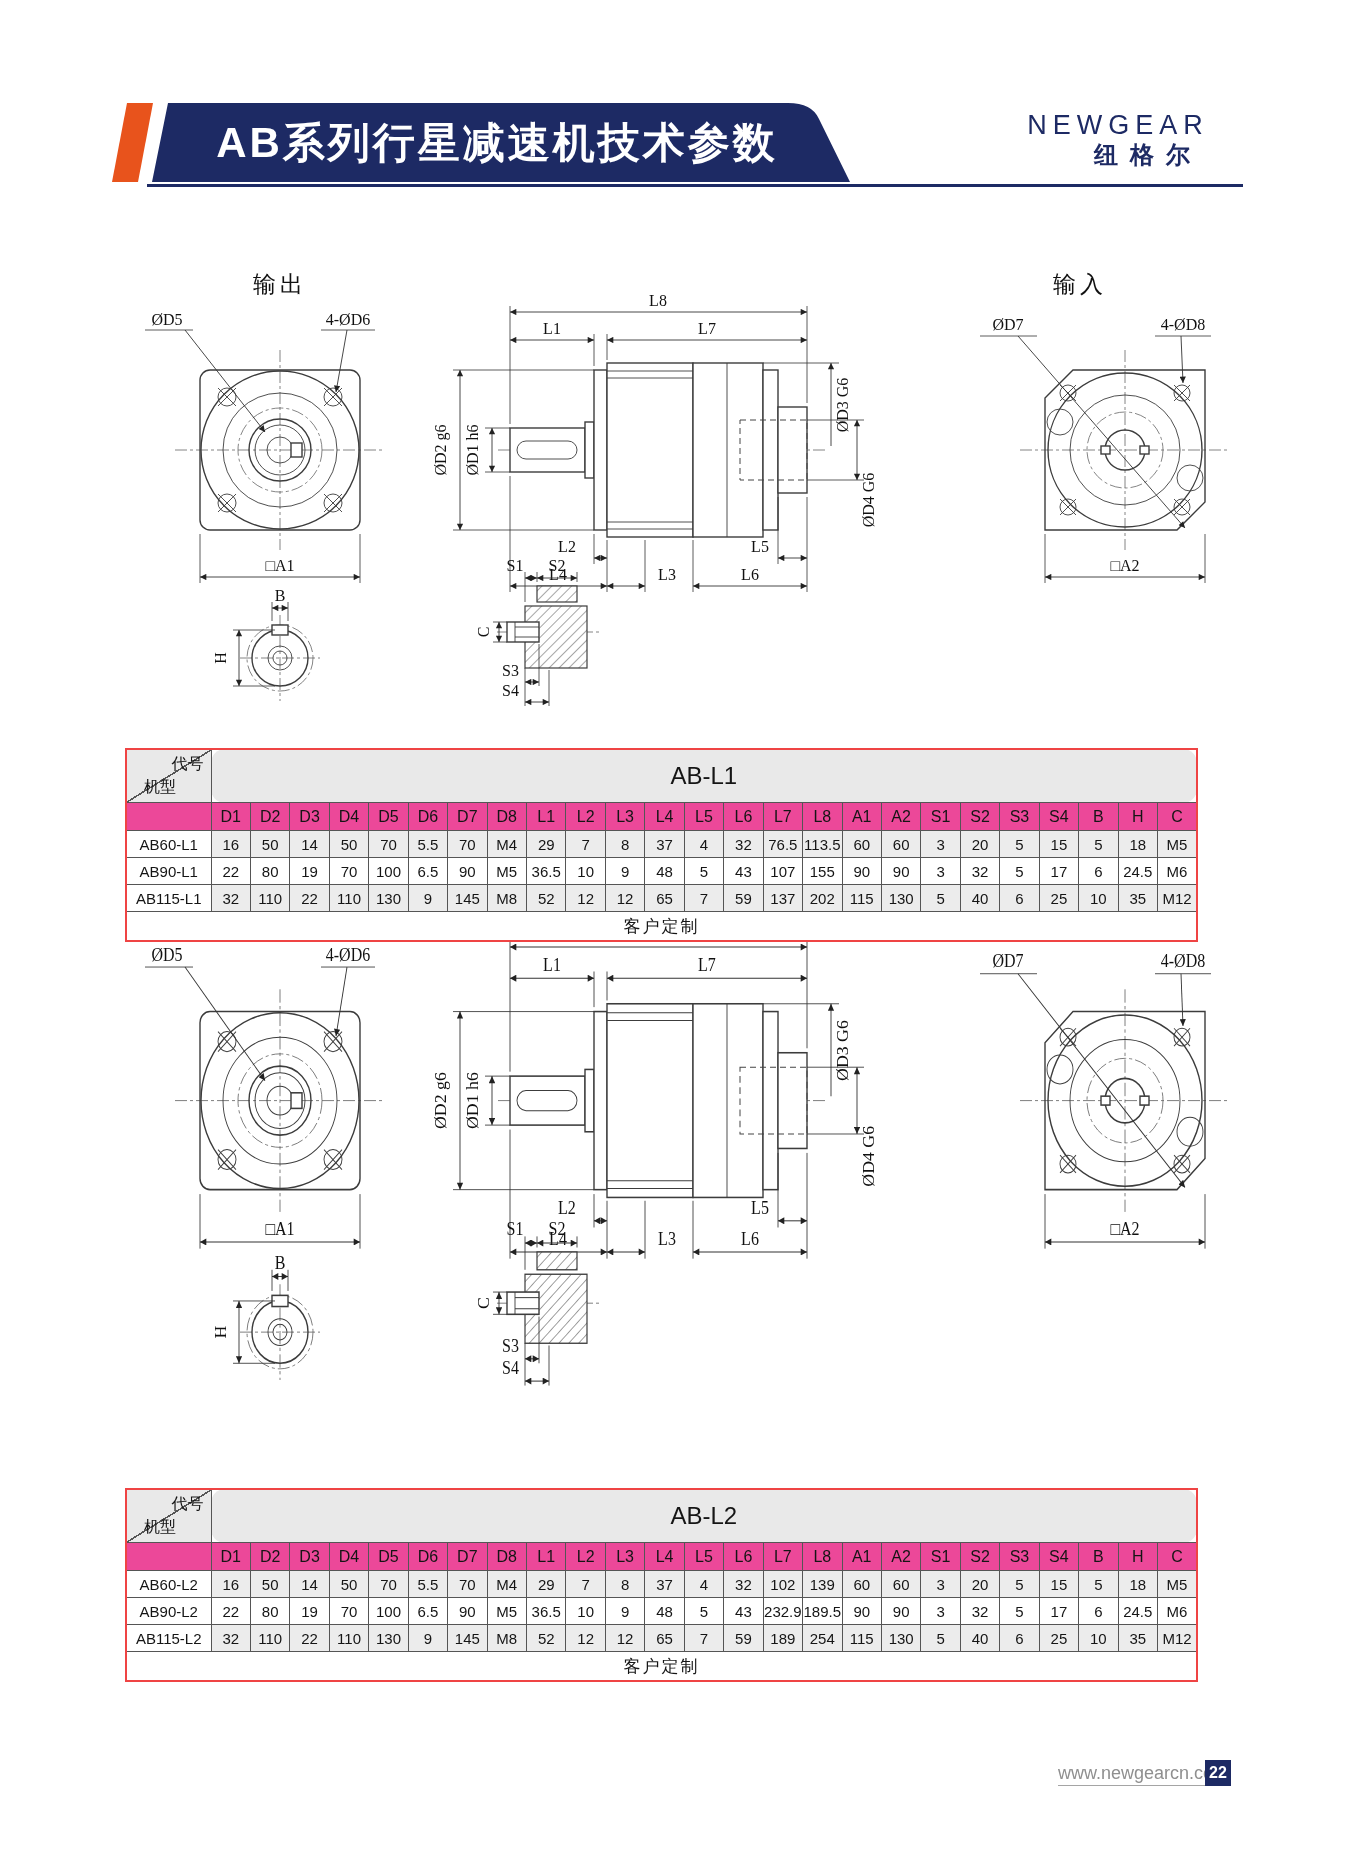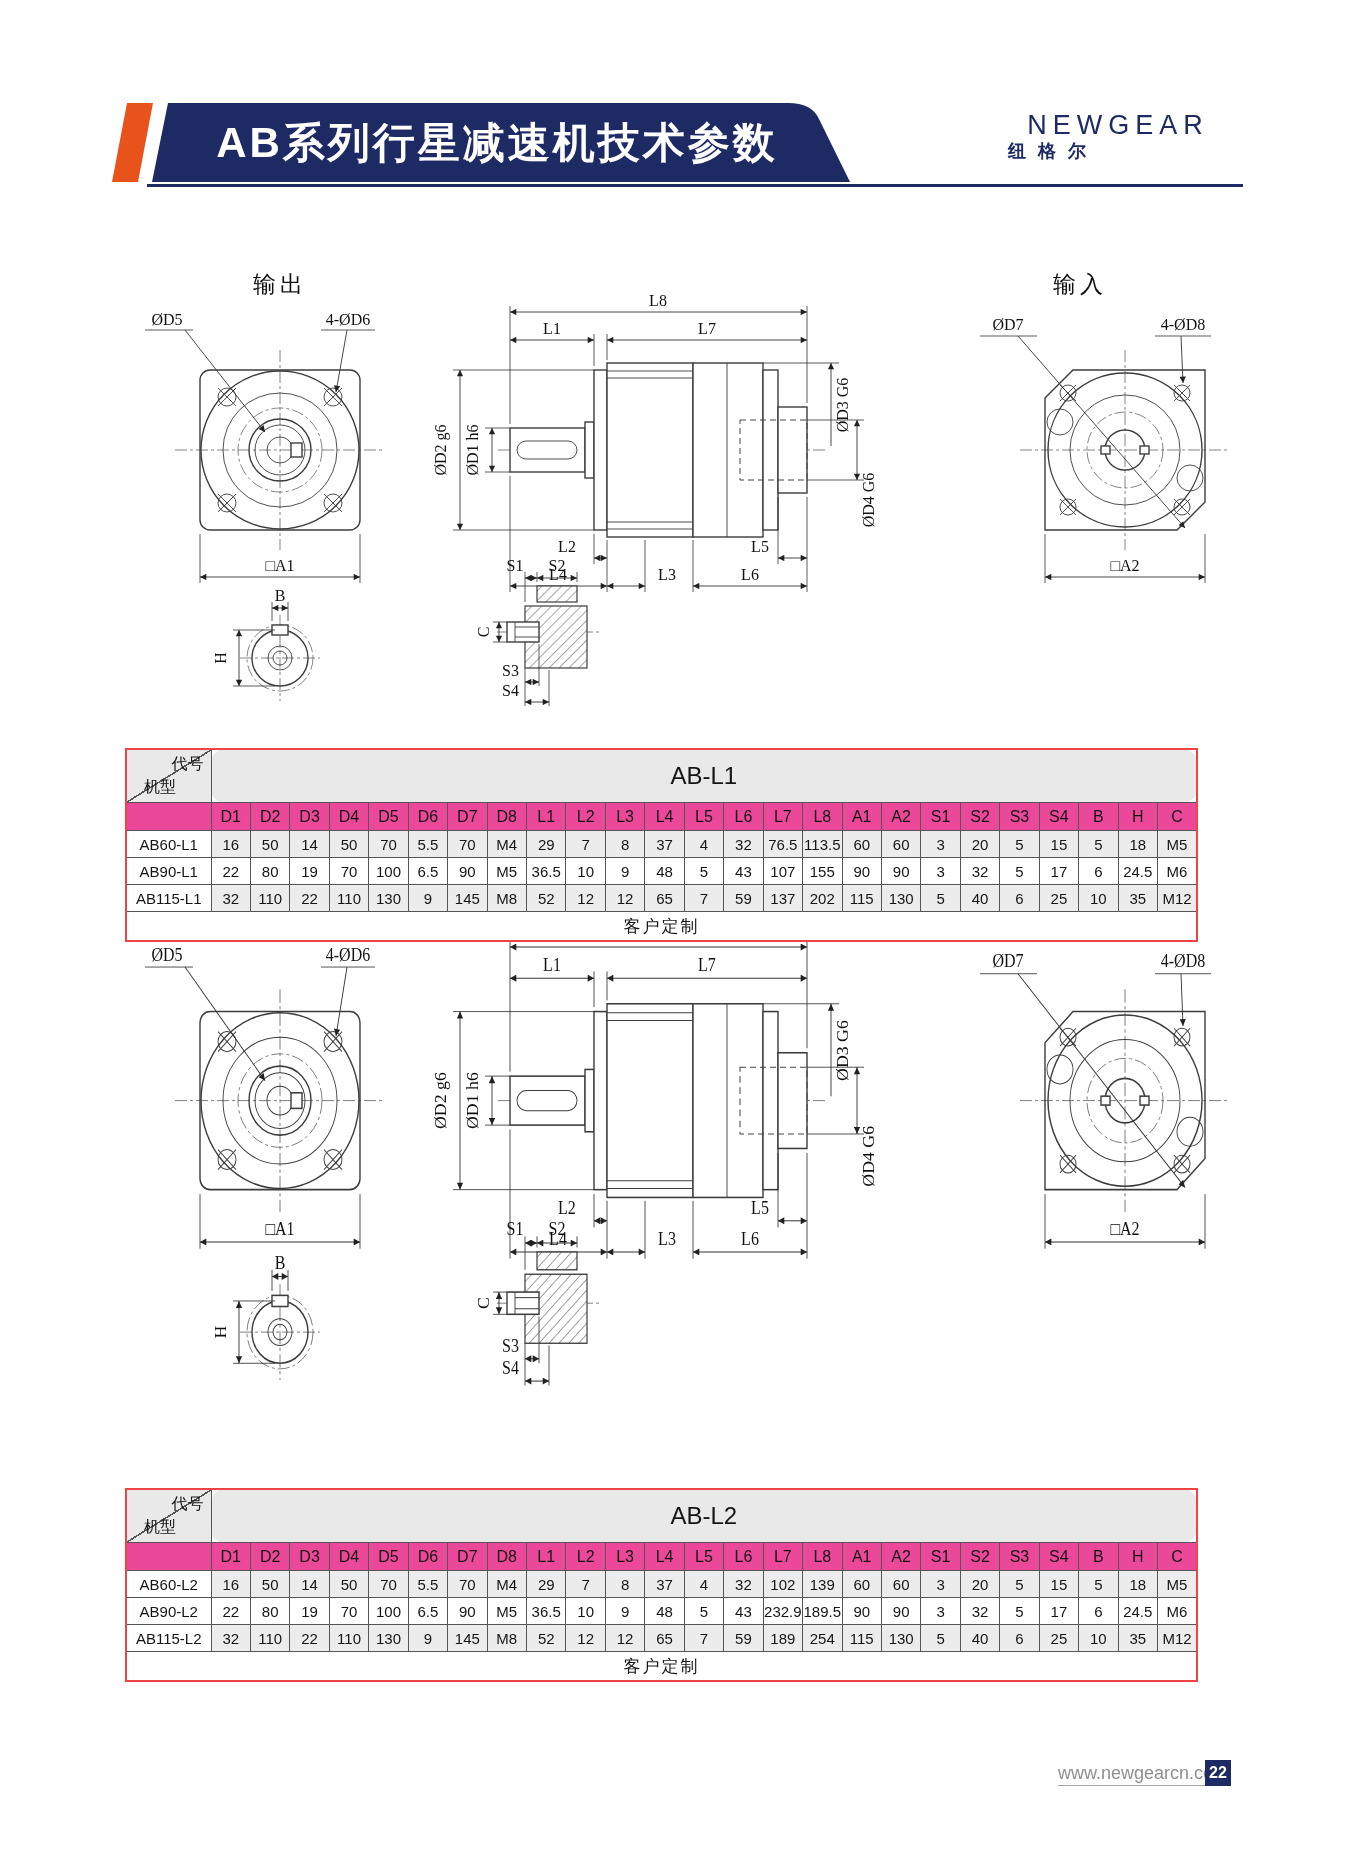--- a/index.html
+++ b/index.html
@@ -3,22 +3,22 @@
 <meta charset="utf-8">
 <style>
   html,body{margin:0;padding:0;background:#fff;}
   #page{position:relative;width:1362px;height:1871px;background:#ffffff;overflow:hidden;
         font-family:"Liberation Sans",sans-serif;}
   
   #header-svg{position:absolute;left:0;top:0;}
   .banner-title{font-family:"Liberation Sans",sans-serif;font-weight:bold;letter-spacing:3px;}
   #brand{position:absolute;left:1002px;top:110px;width:232px;text-align:center;
          font-weight:normal;font-size:27px;letter-spacing:6px;color:#1d2a64;}
-  #brand-cn{position:absolute;left:1008px;top:139px;width:232px;text-align:left;
-         font-weight:bold;font-size:18px;letter-spacing:12px;color:#1d2a64;}
+  #brand-cn{position:absolute;left:1032px;top:139px;width:232px;text-align:center;
+         font-weight:bold;font-size:24px;letter-spacing:12px;color:#1d2a64;}
   #header-rule{position:absolute;left:147px;top:184px;width:1096px;height:3px;background:#1d2a64;}
   
   .draw-sec{position:absolute;left:115px;width:1130px;text-align:right;}
   #section-1{top:250px;height:460px;}
   #section-2{top:878px;height:512px;}
   .draw-sec svg{width:100%;height:100%;}
   .ln{fill:none;stroke:#3c3c3c;stroke-width:1.4;}
   .lnf{fill:#ffffff;stroke:#3c3c3c;stroke-width:1.4;}
   .lt{fill:none;stroke:#3c3c3c;stroke-width:0.9;}
   .cl{fill:none;stroke:#666;stroke-width:0.8;stroke-dasharray:12 3 3 3;}

